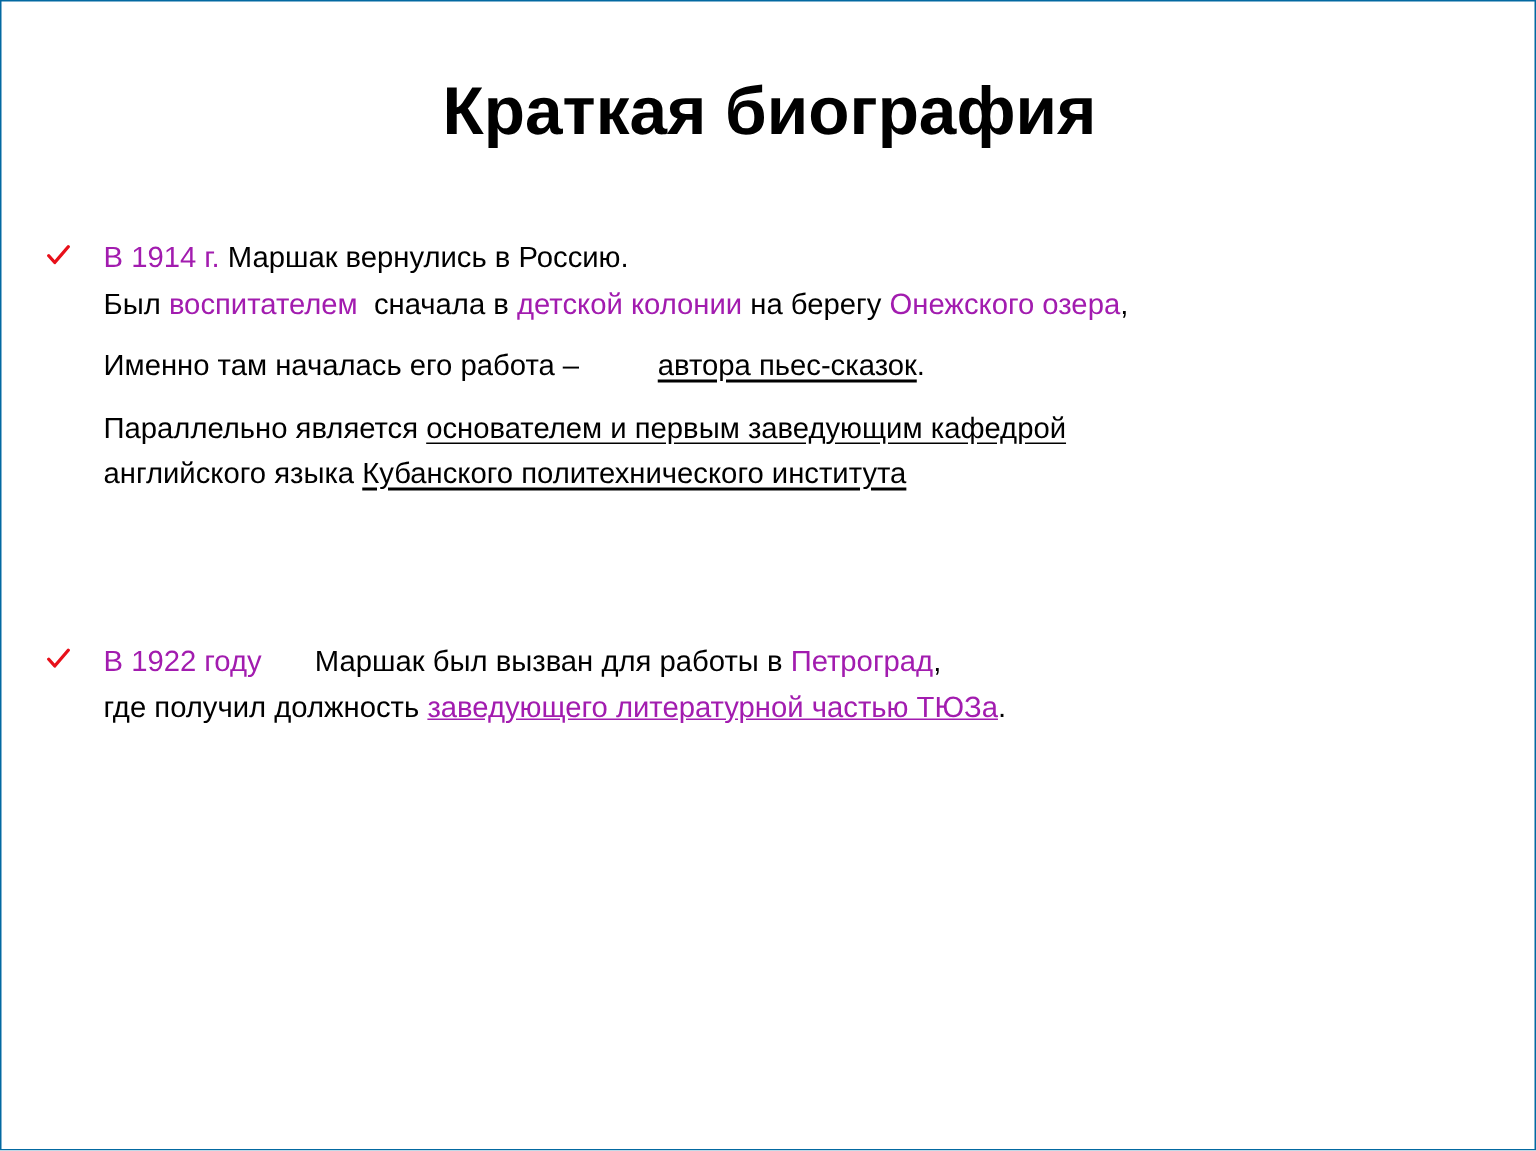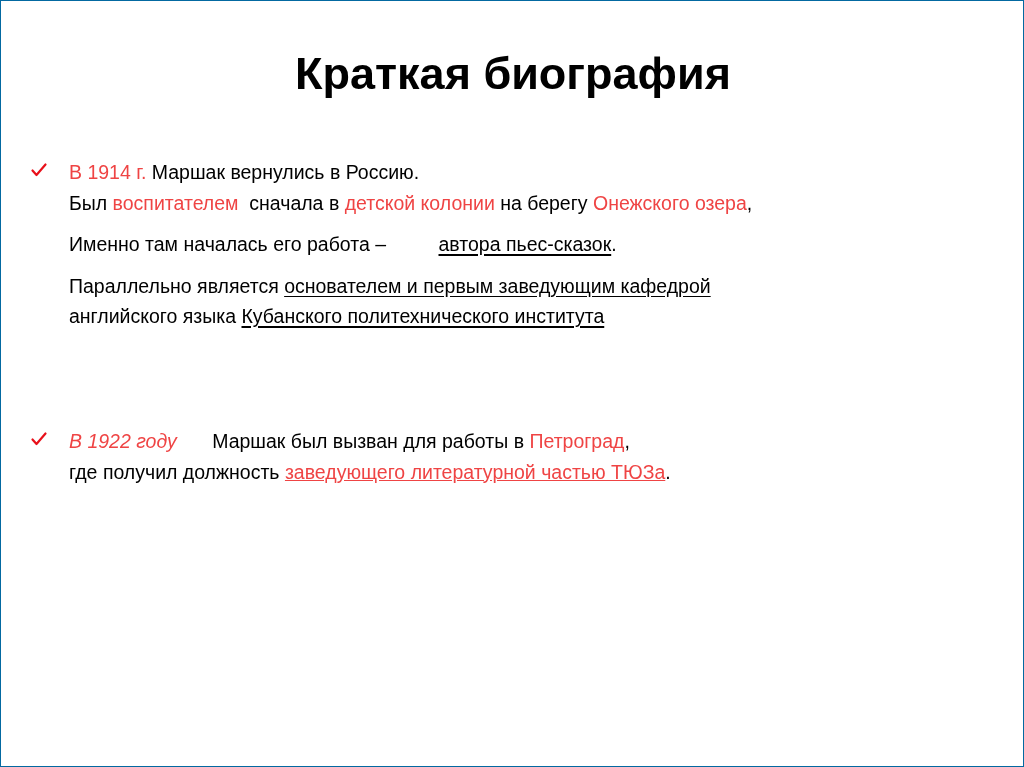--- a/index.html
+++ b/index.html
@@ -50,21 +50,21 @@
       line-height: 26px;
     }
     .check svg { display: block; margin-top: 6px; }
     .bullet-body {
       margin-left: 38px;
       font-size: 19.5px;
       line-height: 30.5px;
     }
     .para { margin: 0; }
     .para + .para { margin-top: 11px; }
-    .red { color: #ef4444; }
+    .red { color: #a21caf; }
     .ul { text-decoration: underline; text-underline-offset: 3px; text-decoration-thickness: 1.5px; }
     .line { display: block; white-space: nowrap; }
   </style>
 </head>
 <body>
 
 <div class="slide">
   <div class="title">Краткая биография</div>
 
   <div class="bullet" id="bullet-0" style="top:156px;">
@@ -89,18 +89,18 @@
   </div>
 
   <div class="bullet" id="bullet-1" style="top:425px;">
     <span class="check">
       <svg width="16" height="14" viewBox="0 0 16 14">
           <path d="M1.5 7.5 L5.5 12 L14.5 1.5" fill="none" stroke="#e8101a" stroke-width="2.2" stroke-linecap="round" stroke-linejoin="round"></path>
         </svg>
     </span>
     <div class="bullet-body">
         <p class="para">
-          <span class="line"><span class="red" style="white-space: pre; font-style: italic;">В 1922 году</span><span style="white-space: pre; margin-left: 30px;"> Маршак был вызван для работы в </span><span class="red" style="white-space: pre;">Петроград</span><span style="white-space: pre;">,</span></span>
+          <span class="line"><span class="red" style="white-space: pre;">В 1922 году</span><span style="white-space: pre; margin-left: 30px;"> Маршак был вызван для работы в </span><span class="red" style="white-space: pre;">Петроград</span><span style="white-space: pre;">,</span></span>
           <span class="line"><span style="white-space: pre;">где получил должность </span><span class="red" style="white-space: pre; text-decoration: underline;">заведующего литературной частью ТЮЗа</span><span style="white-space: pre;">.</span></span>
         </p>
       </div>
   </div>
 </div>
 
 </body></html>

